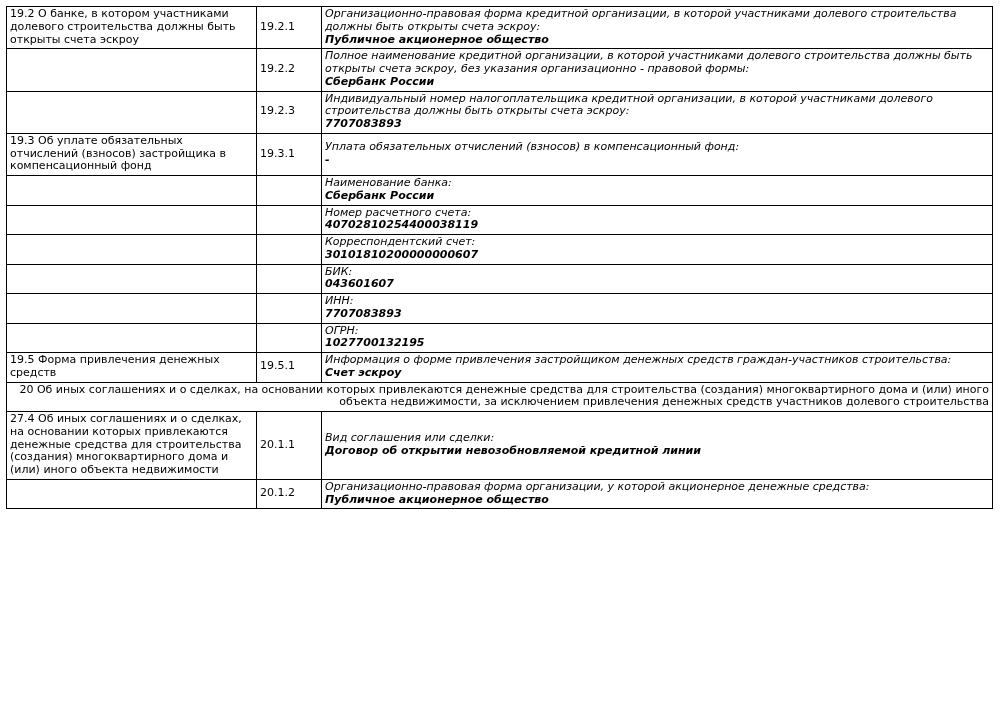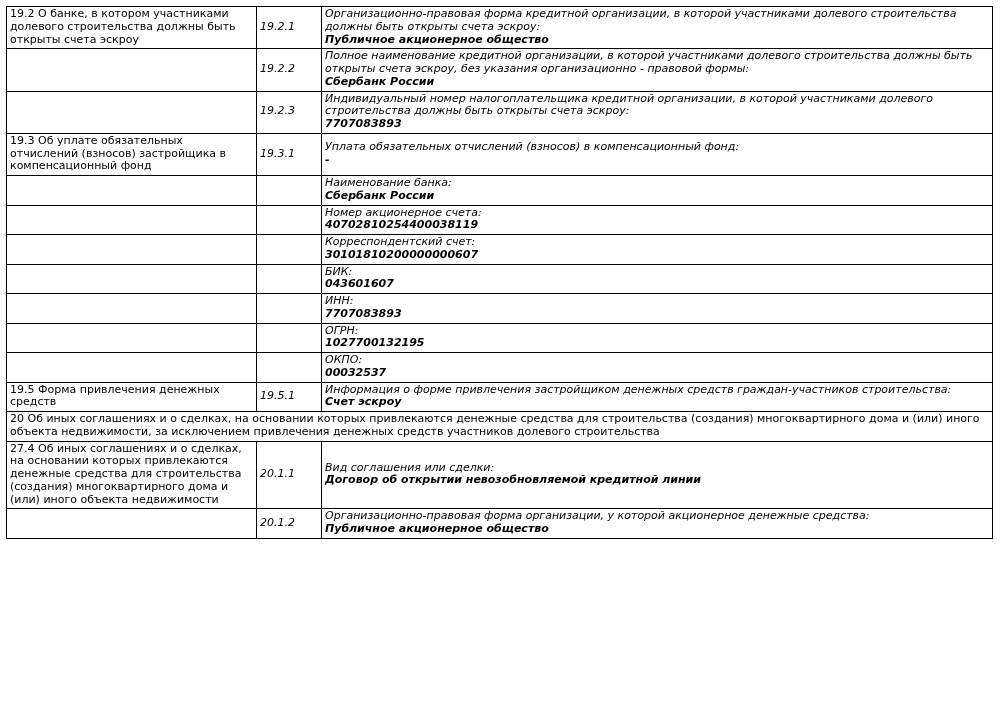--- a/index.html
+++ b/index.html
@@ -25,25 +25,25 @@
     font-size: 11px;
     line-height: 1.16;
   }
   table.decl td {
     border: 1px solid #000000;
     vertical-align: middle;
     padding: 1px 3px 2px 3px;
     word-wrap: break-word;
   }
   td.c-desc  { width: 243px; }
-  td.c-num   { width: 58px; font-style: italic; }
+  td.c-num   { width: 58px; }
   td.c-body  { width: 664px; font-style: italic; }
   .val { font-weight: 700; }
   .val:empty { display: none; }
-  td.section-cell { padding: 2px 3px 3px 3px; }
+  td.section-cell { padding: 2px 3px 3px 3px; text-align: right; }
 </style>
 </head>
 <body>
 
 <div class="page">
   <table class="decl">
     <tbody>
 
       <tr>
         <td class="c-desc">19.2 О банке, в котором участниками долевого строительства должны быть открыты счета эскроу</td>
@@ -90,21 +90,21 @@
           <div>Наименование банка:</div>
           <div class="val">Сбербанк России</div>
         </td>
       </tr>
 
 
       <tr>
         <td class="c-desc"></td>
         <td class="c-num"></td>
         <td class="c-body">
-          <div>Номер акционерное счета:</div>
+          <div>Номер расчетного счета:</div>
           <div class="val">40702810254400038119</div>
         </td>
       </tr>
 
       <tr>
         <td class="c-desc"></td>
         <td class="c-num"></td>
         <td class="c-body">
           <div>Корреспондентский счет:</div>
           <div class="val">30101810200000000607</div>
@@ -132,28 +132,20 @@
 
       <tr>
         <td class="c-desc"></td>
         <td class="c-num"></td>
         <td class="c-body">
           <div>ОГРН:</div>
           <div class="val">1027700132195</div>
         </td>
       </tr>
 
-      <tr>
-        <td class="c-desc"></td>
-        <td class="c-num"></td>
-        <td class="c-body">
-          <div>ОКПО:</div>
-          <div class="val">00032537</div>
-        </td>
-      </tr>
 
       <tr>
         <td class="c-desc">19.5 Форма привлечения денежных средств</td>
         <td class="c-num">19.5.1</td>
         <td class="c-body">
           <div>Информация о форме привлечения застройщиком денежных средств граждан-участников строительства:</div>
           <div class="val">Счет эскроу</div>
         </td>
       </tr>
 

